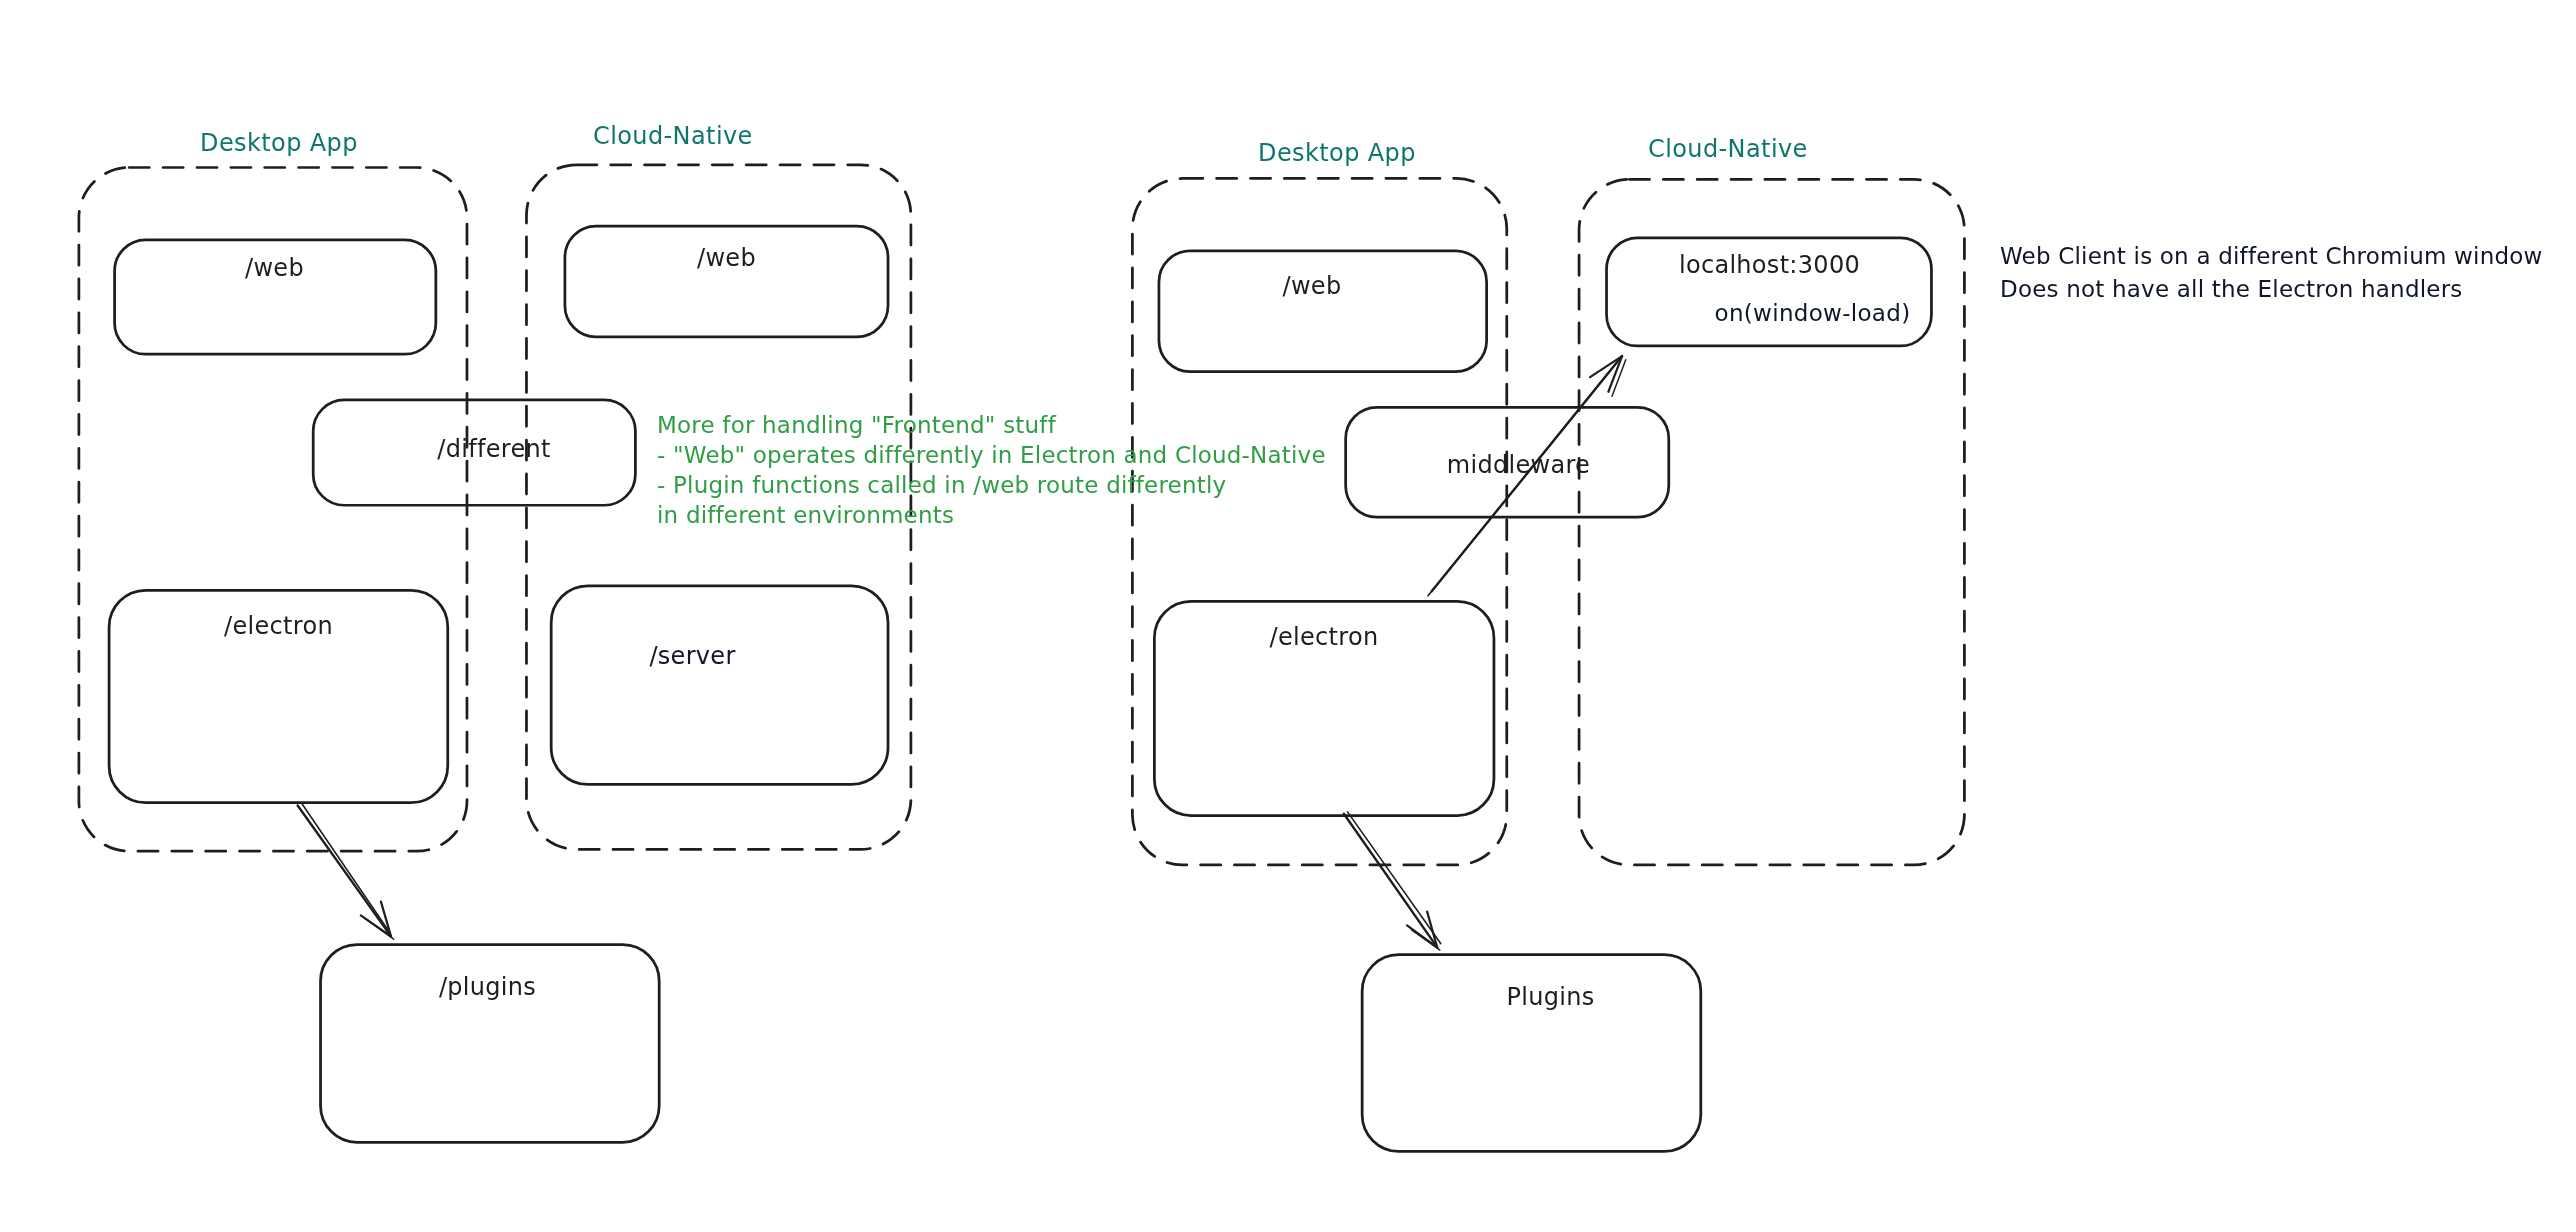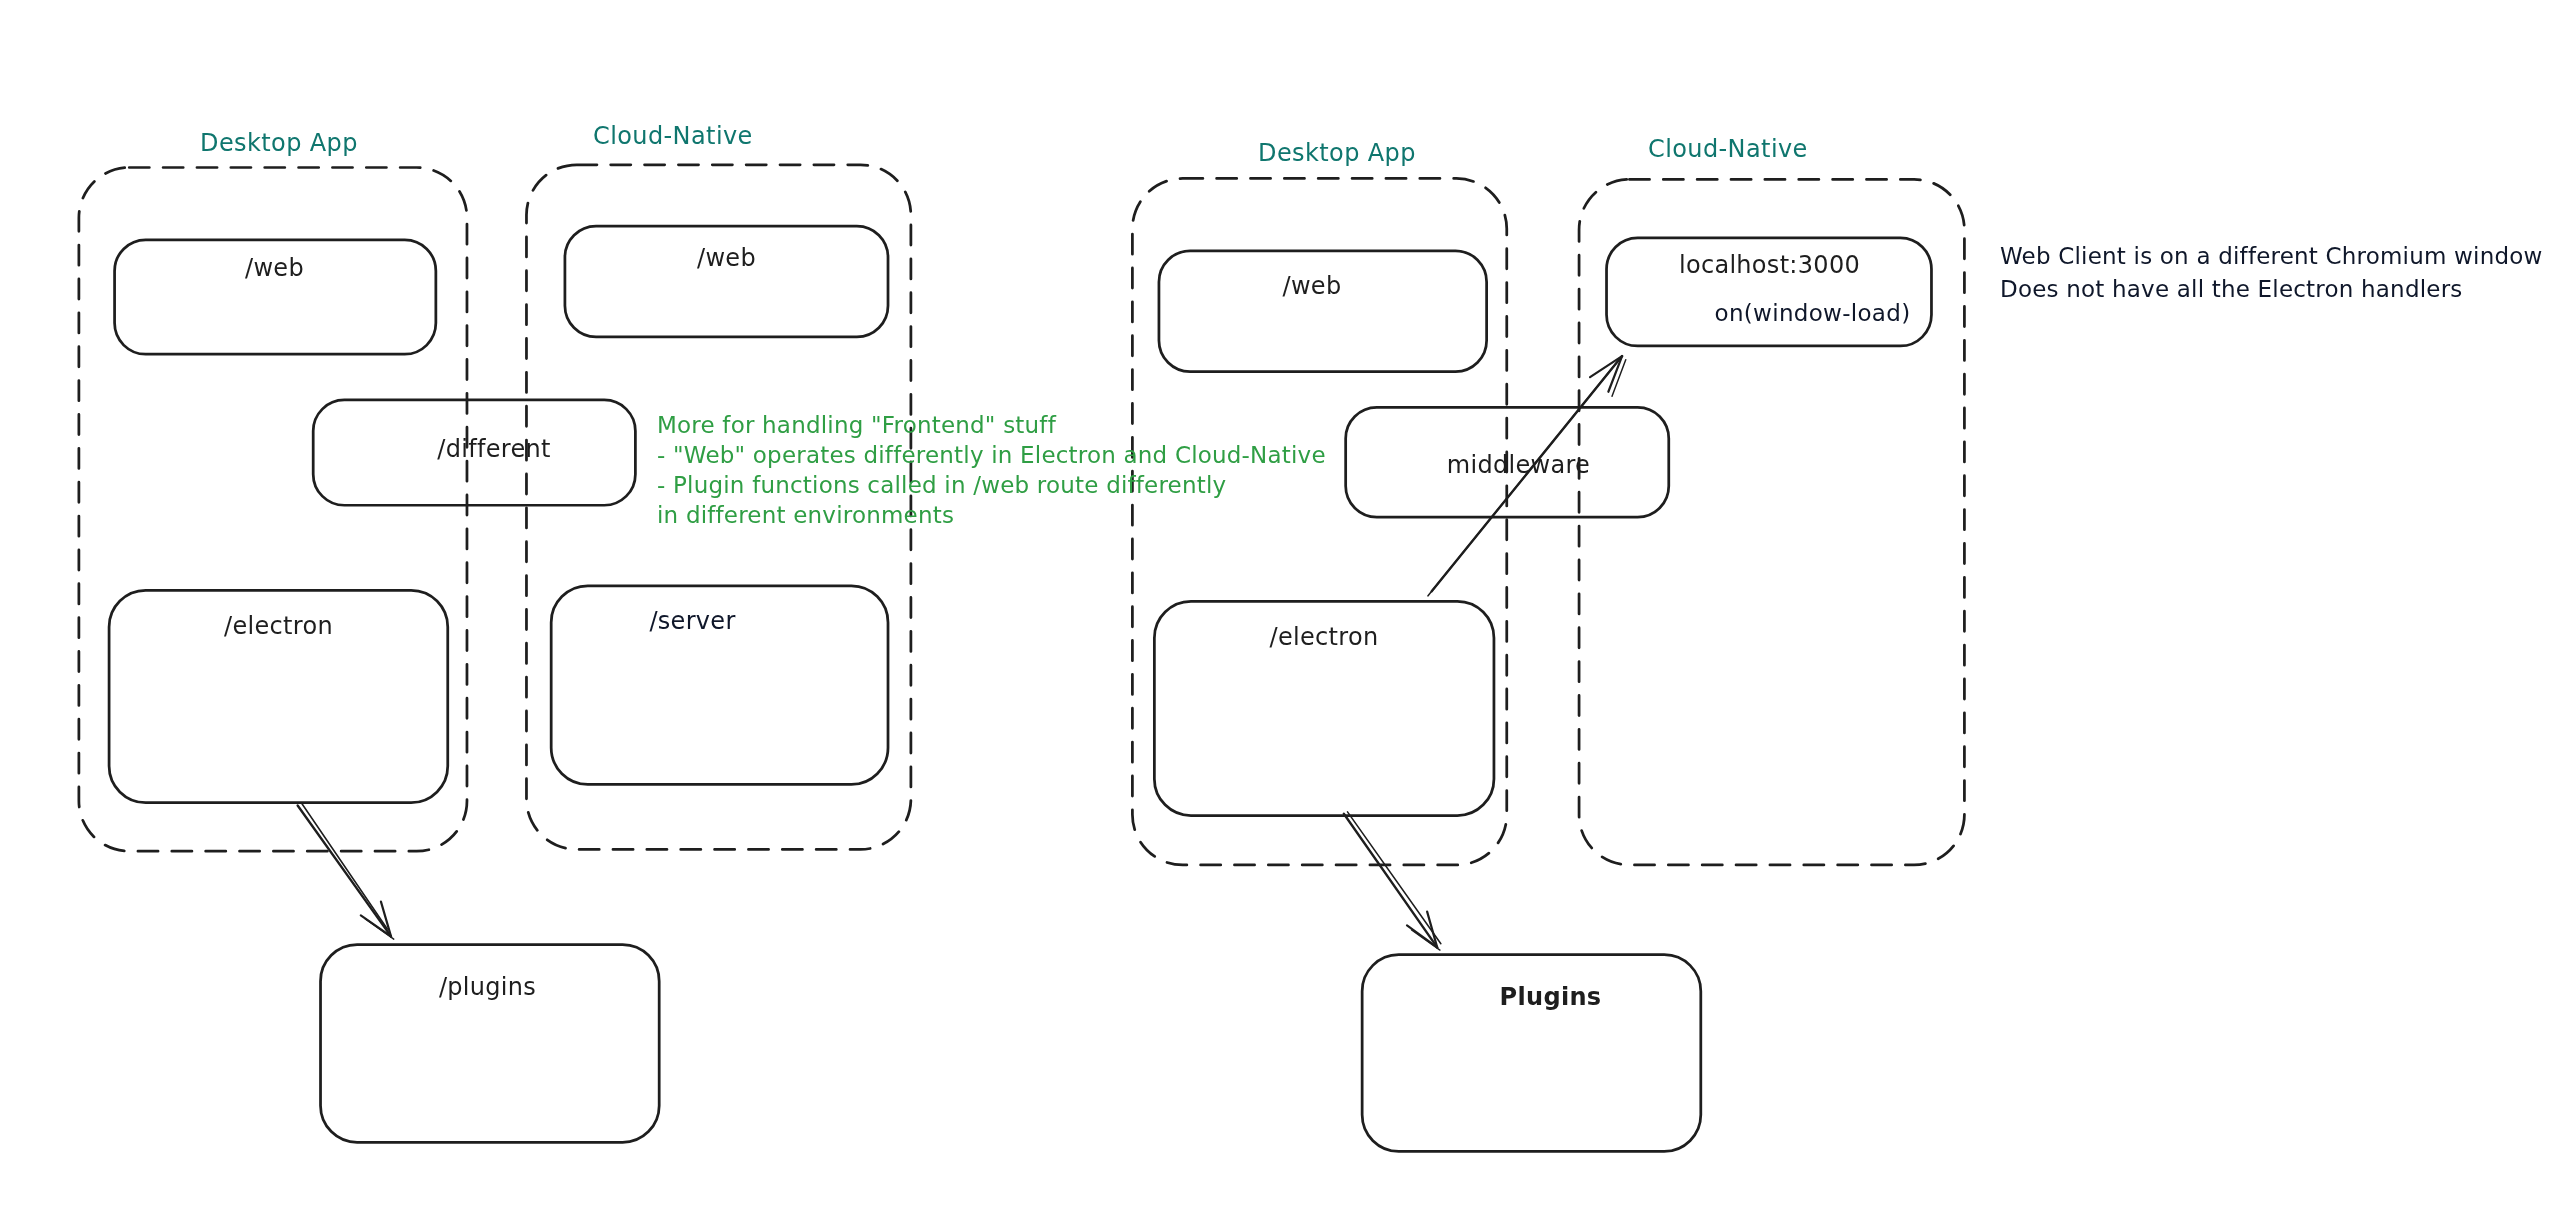--- a/index.html
+++ b/index.html
@@ -69,29 +69,29 @@
 
   <div class="title" style="left:200px;top:129px;">Desktop App</div>
   <div class="title" style="left:593px;top:122px;">Cloud-Native</div>
   <div class="title" style="left:1258px;top:139px;">Desktop App</div>
   <div class="title" style="left:1648px;top:135px;">Cloud-Native</div>
 
   <div class="lbl" style="left:114px;top:254px;width:321px;">/web</div>
   <div class="lbl" style="left:565px;top:244px;width:323px;">/web</div>
   <div class="lbl" style="left:333px;top:435px;width:322px;">/different</div>
   <div class="lbl" style="left:109px;top:612px;width:339px;">/electron</div>
-  <div class="lbl red" style="left:551px;top:607px;width:283px;">/server</div>
+  <div class="lbl red" style="left:551px;top:642px;width:283px;">/server</div>
   <div class="lbl" style="left:320px;top:973px;width:335px;">/plugins</div>
 
   <div class="lbl" style="left:1148px;top:272px;width:328px;">/web</div>
   <div class="lbl" style="left:1357px;top:440px;width:323px;margin-top:11px;">middleware</div>
   <div class="lbl" style="left:1154px;top:623px;width:340px;">/electron</div>
   <div class="lbl" style="left:1607px;top:251px;width:325px;">localhost:3000</div>
   <div class="lbl red" style="left:1650px;top:300px;width:325px;font-size:23px;">on(window-load)</div>
-  <div class="lbl" style="left:1362px;top:983px;width:377px;font-weight:bold;">Plugins</div>
+  <div class="lbl" style="left:1362px;top:983px;width:377px;">Plugins</div>
 
   <div class="note note-green green" style="left:657px;top:410px;">
     <span class="note-line">More for handling "Frontend" stuff</span>
     <span class="note-line">- "Web" operates differently in Electron and Cloud-Native</span>
     <span class="note-line">- Plugin functions called in /web route differently</span>
     <span class="note-line">in different environments</span>
   </div>
 
   <div class="note note-red red" style="left:2000px;top:240px;">
     <span class="note-line">Web Client is on a different Chromium window</span>

